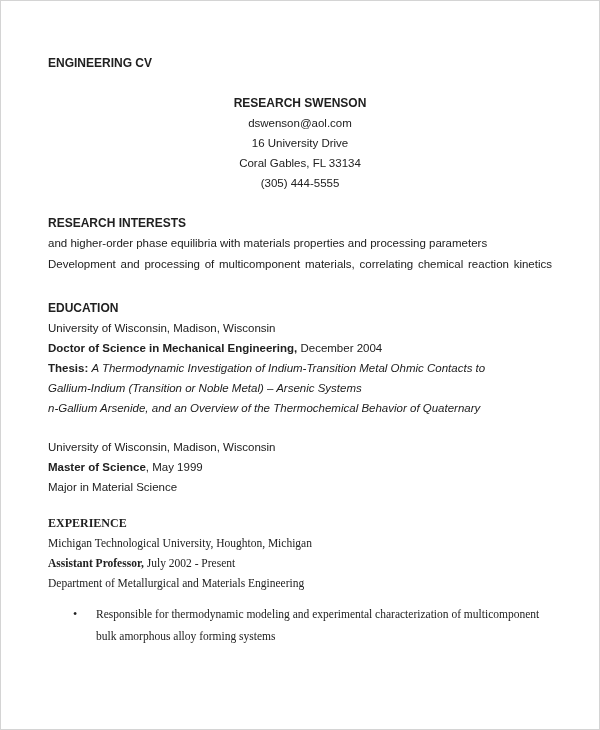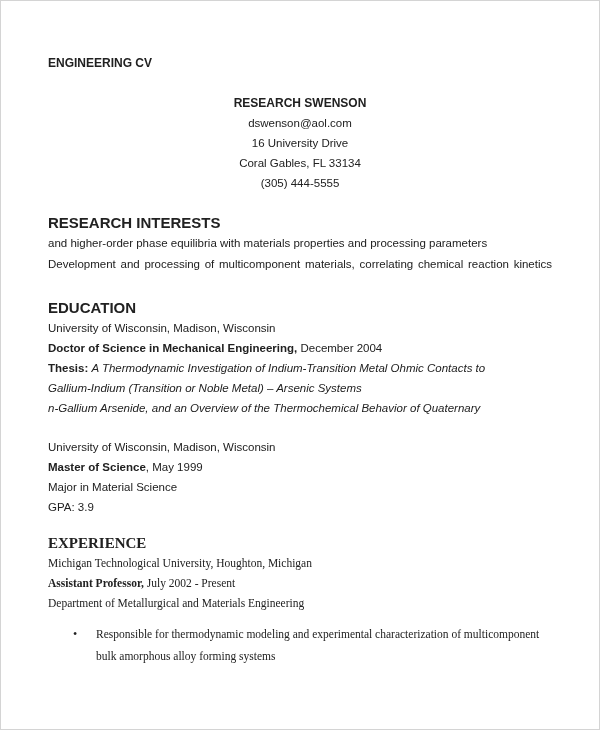--- a/index.html
+++ b/index.html
@@ -20,21 +20,21 @@
     text-align: left;
     font-weight: bold;
     font-size: 12px;
     margin-bottom: 20px;
   }
   .contact { text-align: center; }
   .contact .name { font-weight: bold; font-size: 12px; }
   .section-ri { margin-top: 20px; }
   .section-edu { margin-top: 23px; }
   .section-exp { margin-top: 16px; font-family: Liberation Serif, serif; }
-  .heading { font-weight: bold; font-size: 15px; }
+  .heading { font-weight: bold; font-size: 12px; }
   .para-line { line-height: 21px; }
   .jline { text-align: justify; text-align-last: justify; }
   .b { font-weight: bold; }
   .i { font-style: italic; }
   .entry-gap { margin-top: 19px; }
   .bullet-item {
     display: flex;
     align-items: flex-start;
     margin-top: 10px;
     line-height: 22px;
@@ -76,21 +76,20 @@
       <div><span class="b">Doctor of Science in Mechanical Engineering,</span> <span>December 2004</span></div>
       <div><span class="b">Thesis:</span> <span class="i">A Thermodynamic Investigation of Indium-Transition Metal Ohmic Contacts to</span></div>
       <div class="i">Gallium-Indium (Transition or Noble Metal) – Arsenic Systems</div>
       <div class="i">n-Gallium Arsenide, and an Overview of the Thermochemical Behavior of Quaternary</div>
     </div>
 
     <div class="entry-gap">
       <div>University of Wisconsin, Madison, Wisconsin</div>
       <div><span class="b">Master of Science</span><span>, May 1999</span></div>
       <div>Major in Material Science</div>
-      <div>GPA: 3.9</div>
     </div>
   </div>
 
   <div class="section-exp">
     <div class="heading">EXPERIENCE</div>
     <div>Michigan Technological University, Houghton, Michigan</div>
     <div><span class="b">Assistant Professor,</span> <span>July 2002 - Present</span></div>
     <div>Department of Metallurgical and Materials Engineering</div>
     <div class="bullet-item">
       <span class="bullet-marker">•</span>

